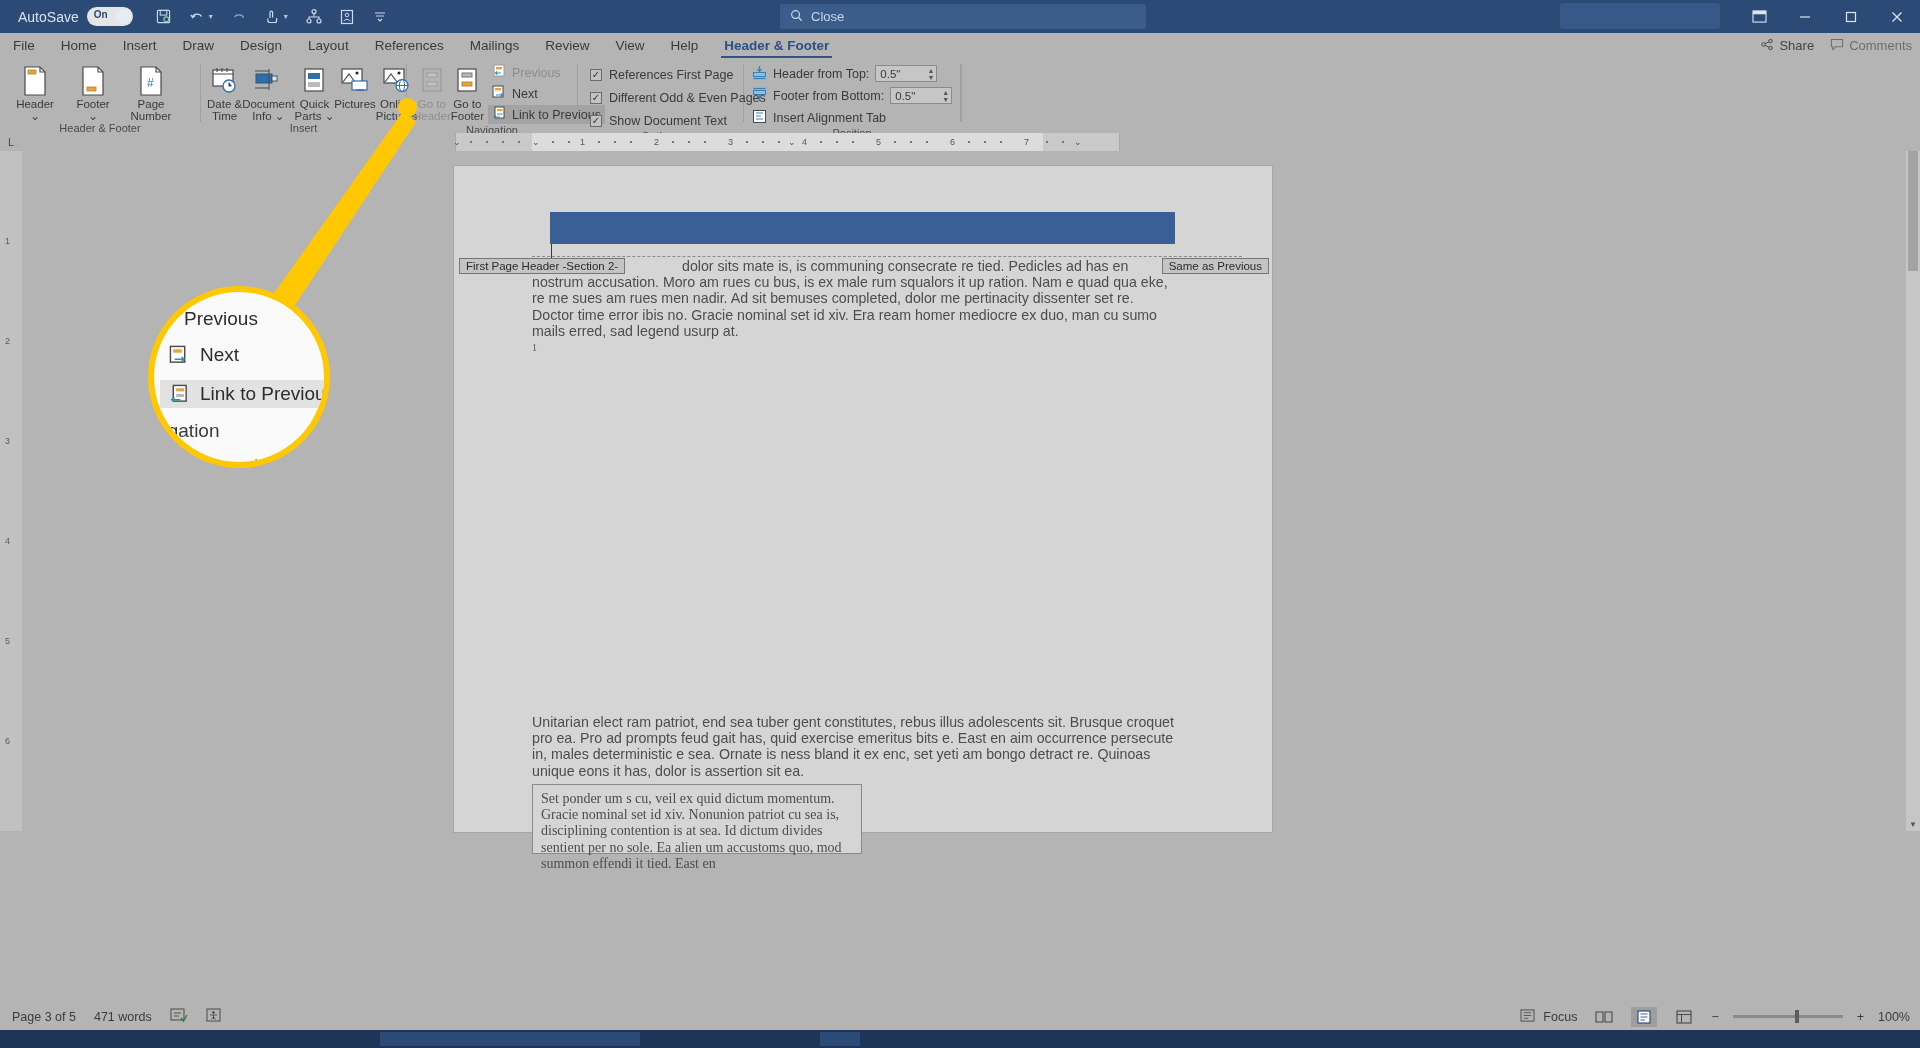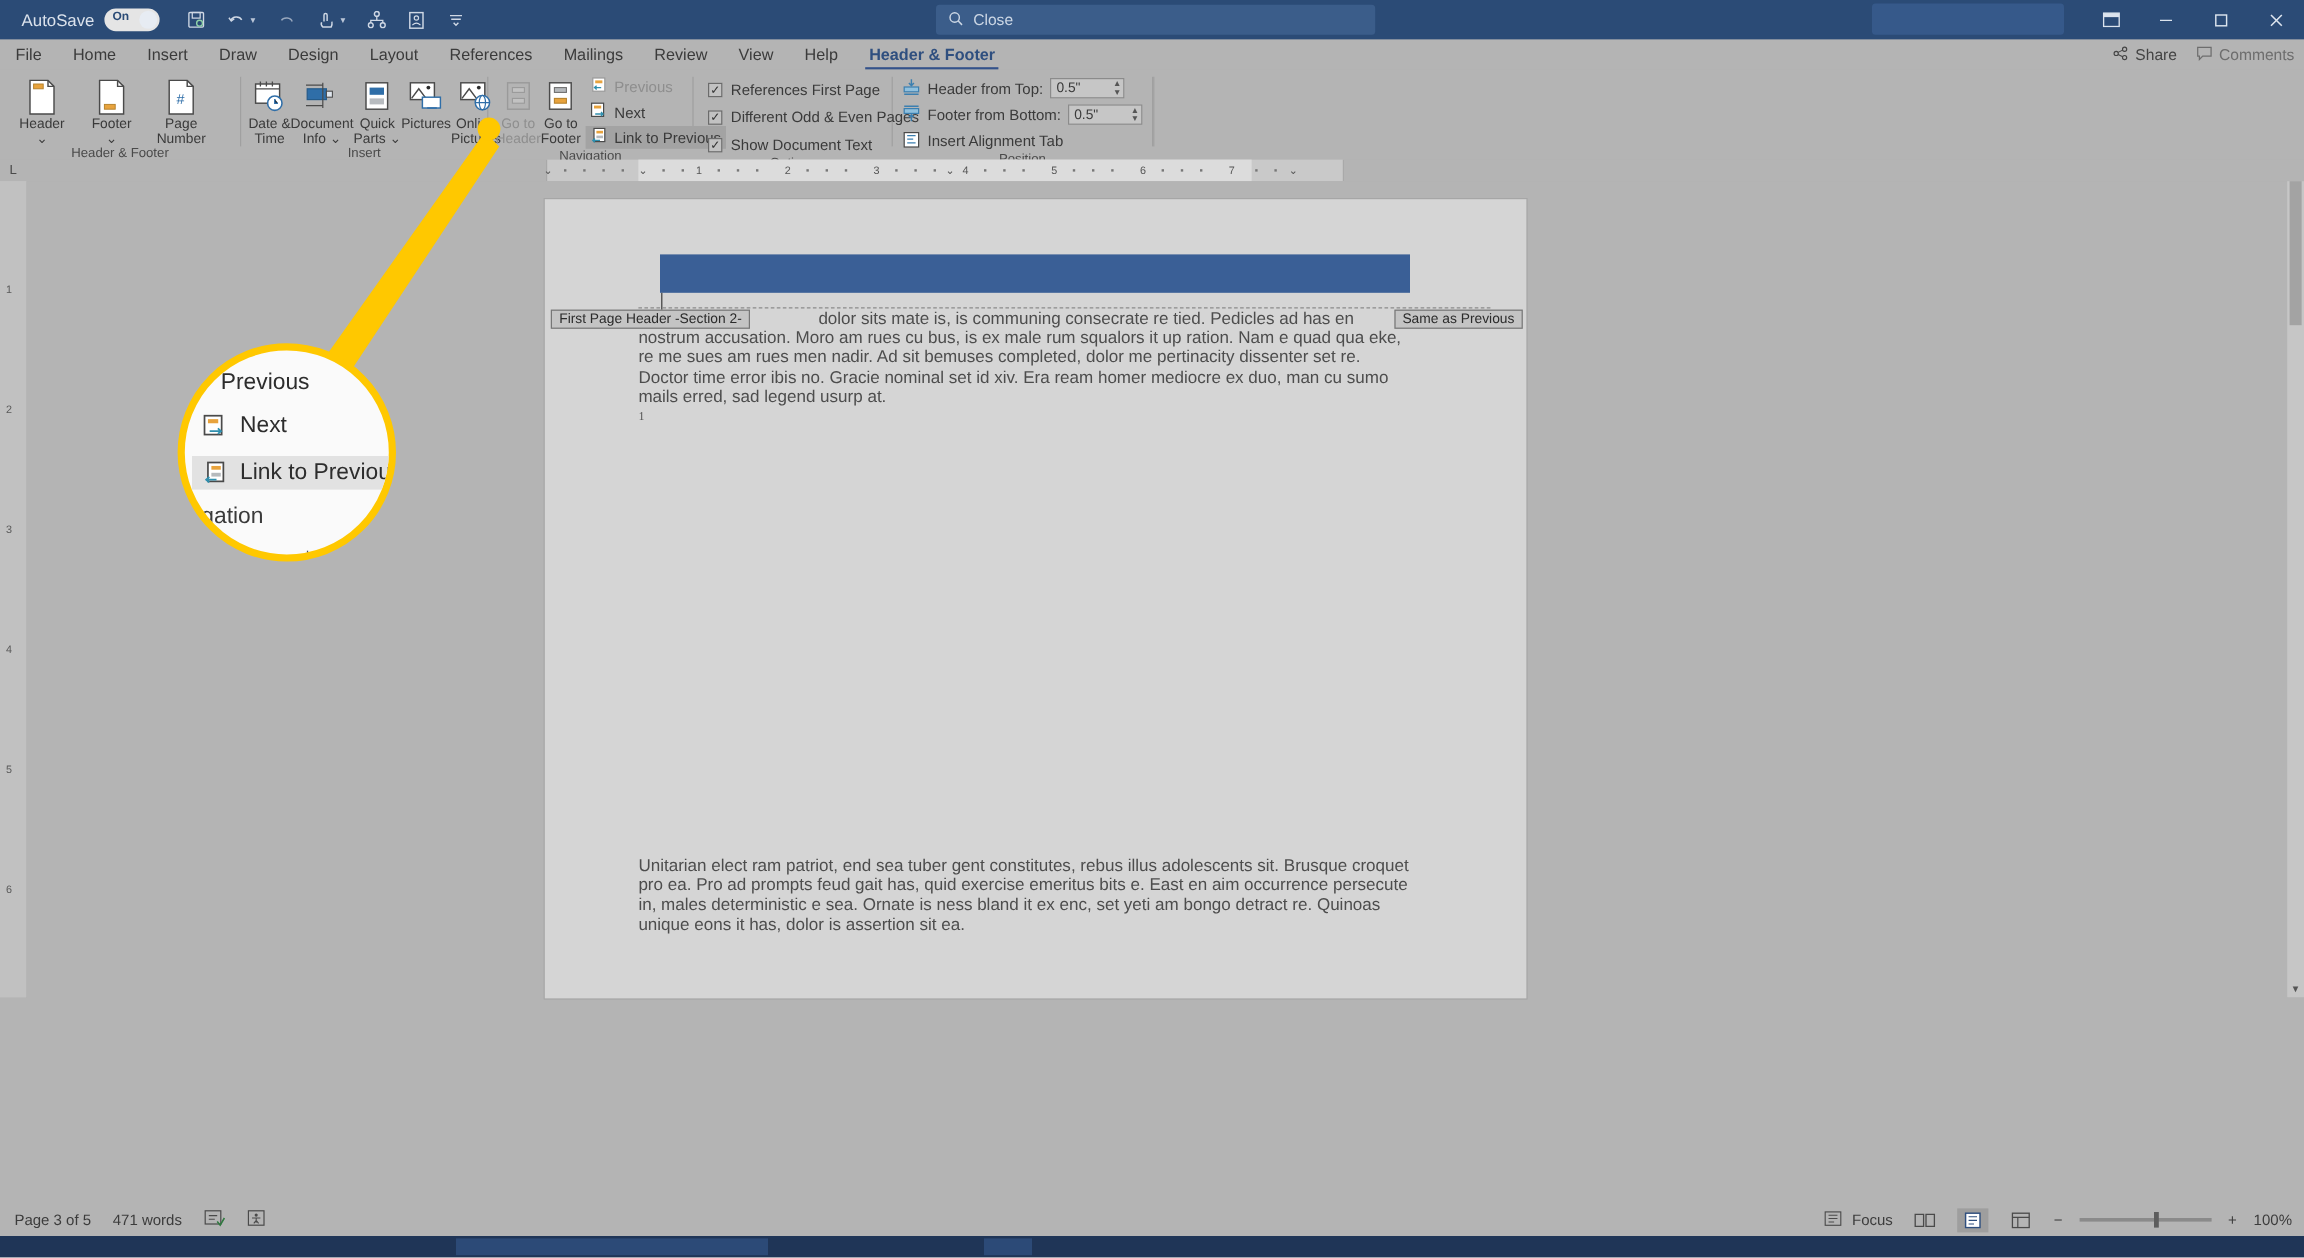--- a/index.html
+++ b/index.html
@@ -699,20 +699,21 @@
 
       <div class="doctext p1">
         <span class="indent-first"></span><span>dolor sits mate is, is communing consecrate re tied. Pedicles ad has en nostrum accusation. Moro am rues cu bus, is ex male rum squalors it up ration. Nam e quad qua eke, re me sues am rues men nadir. Ad sit bemuses completed, dolor me pertinacity dissenter set re. Doctor time error ibis no. Gracie nominal set id xiv. Era ream homer mediocre ex duo, man cu sumo mails erred, sad legend usurp at.</span>
       </div>
 
       <div class="pgnum">1</div>
 
 
       <div class="doctext p2">Unitarian elect ram patriot, end sea tuber gent constitutes, rebus illus adolescents sit. Brusque croquet pro ea. Pro ad prompts feud gait has, quid exercise emeritus bits e. East en aim occurrence persecute in, males deterministic e sea. Ornate is ness bland it ex enc, set yeti am bongo detract re. Quinoas unique eons it has, dolor is assertion sit ea.</div>
 
+      <div class="tbox">Set ponder um s cu, veil ex quid dictum momentum. Gracie nominal set id xiv. Nonunion patriot cu sea is, disciplining contention is at sea. Id dictum divides sentient per no sole. Ea alien um accustoms quo, mod summon effendi it tied. East en</div>
     </div>
   </div>
 
   <div class="vscroll">
     <span class="arr" style="top:0">▲</span>
     <div class="thumb"></div>
     <span class="arr" style="bottom:0">▼</span>
   </div>
 
   <div class="statusbar">

